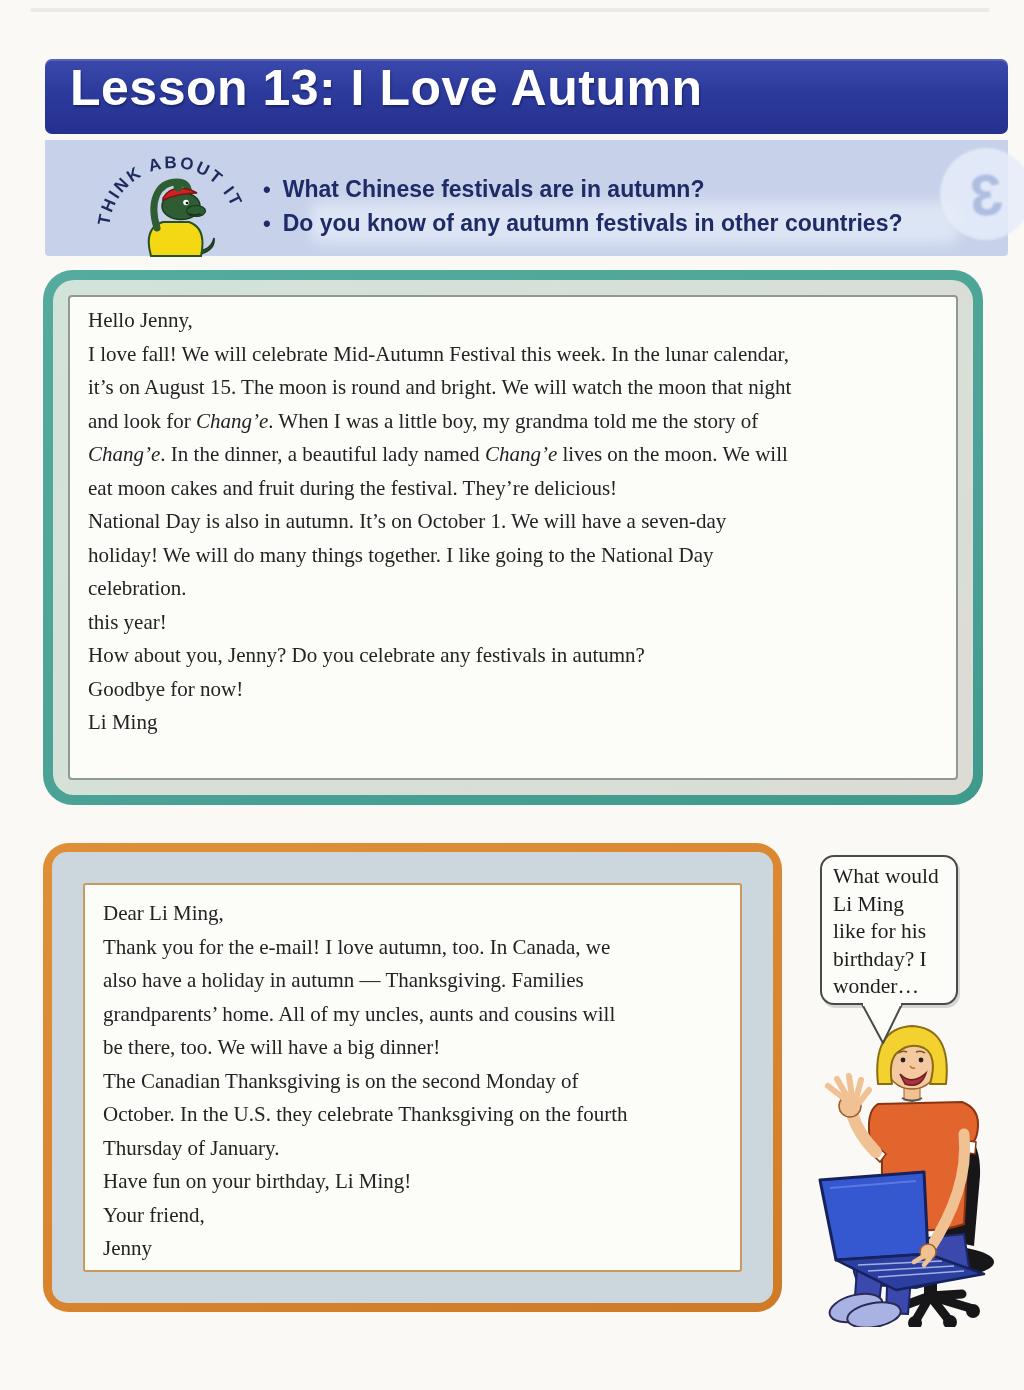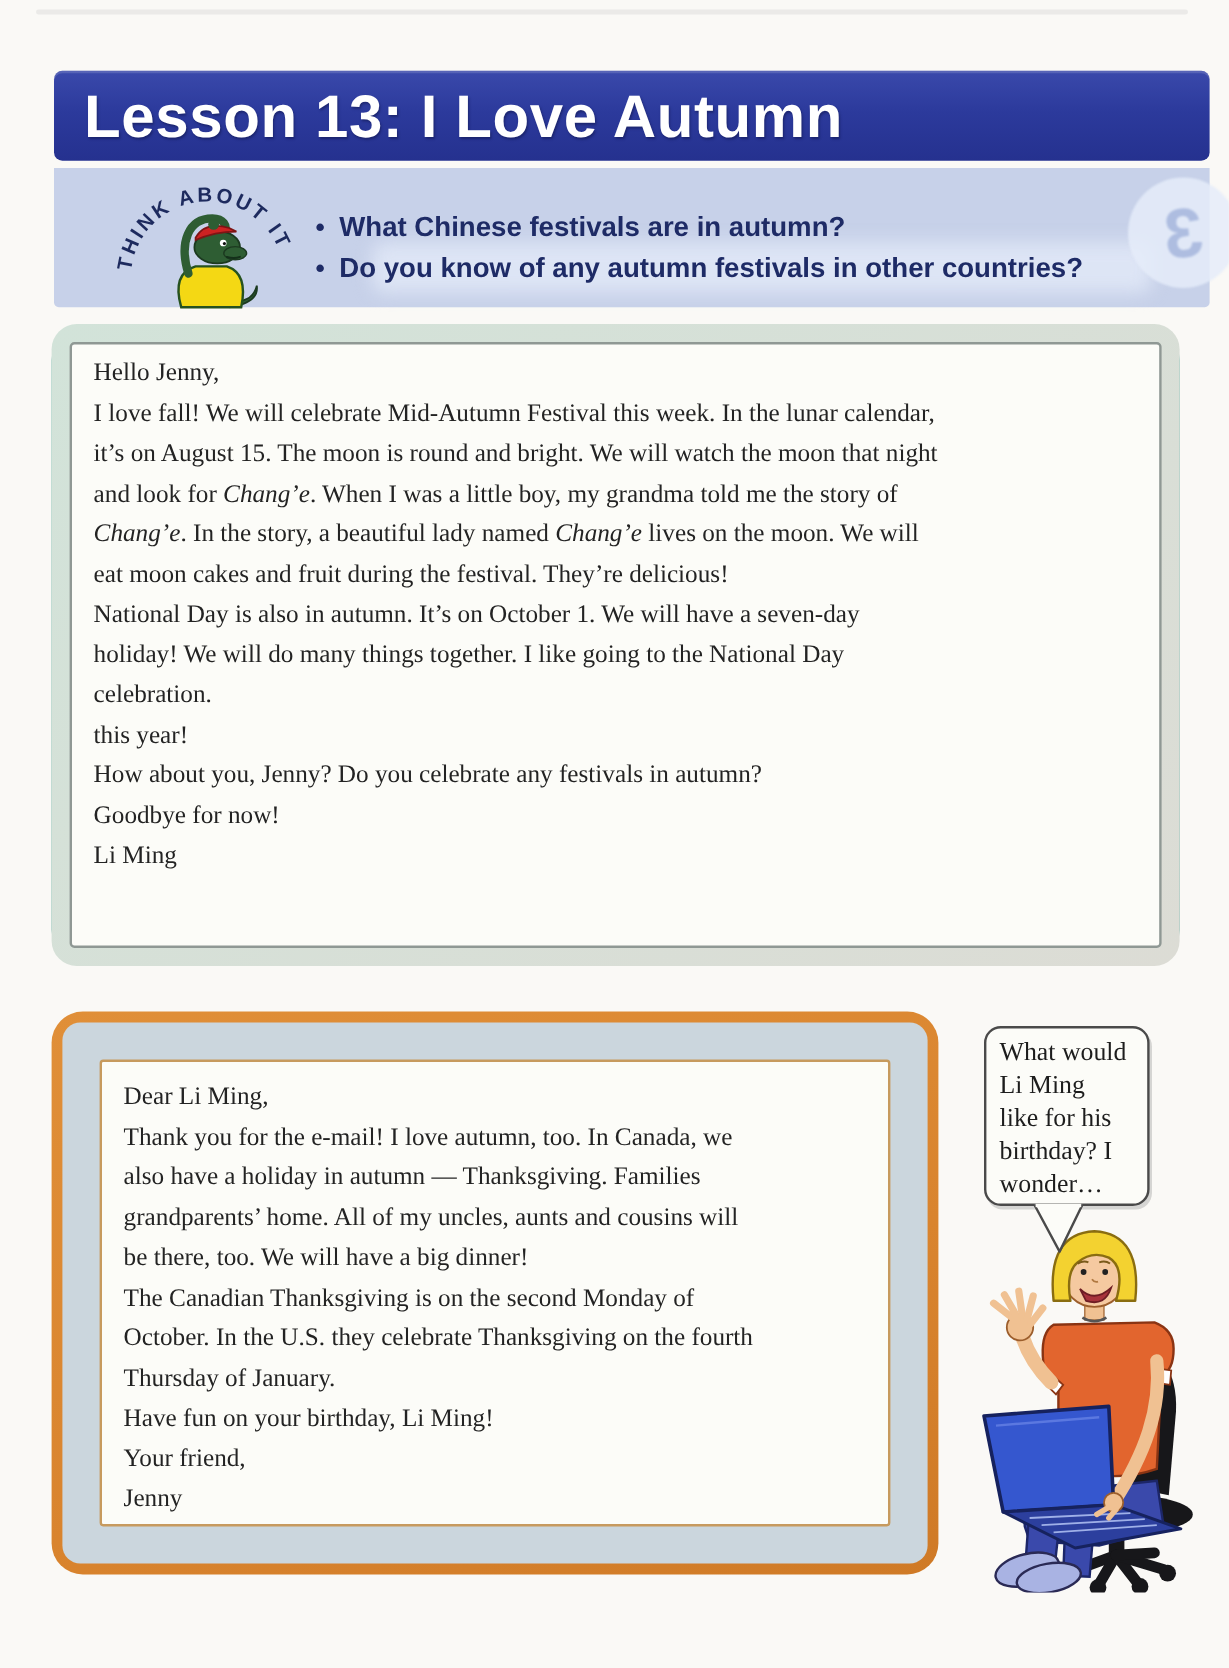--- a/index.html
+++ b/index.html
@@ -15,21 +15,21 @@
     font-family:"Liberation Serif","DejaVu Serif",serif;
     color:var(--text-black);
   }
   .scan-streak{position:absolute;left:30px;top:8px;width:960px;height:4px;
     background:#e4e4e2;border-radius:2px;opacity:.7;}
 
   
   .banner{
     position:absolute;left:45px;top:59px;width:963px;height:75px;
     background:linear-gradient(180deg,#3a49ab 0%,var(--banner-blue) 45%,#25318f 100%);
-    border-radius:7px;display:flex;align-items:center;
+    border-radius:7px;display:flex;
     box-shadow:inset 0 2px 0 rgba(255,255,255,.15);
   }
   .banner .title{
     font-family:"Liberation Sans","DejaVu Sans",sans-serif;
     font-weight:bold;font-size:50px;letter-spacing:.5px;color:#ffffff;
     padding-left:25px;white-space:nowrap;
     text-shadow:1px 2px 2px rgba(10,16,60,.45);
   }
 
   
@@ -55,21 +55,21 @@
     font-weight:bold;font-size:23px;color:var(--question-navy);white-space:nowrap;}
   .q-row .bullet{font-size:22px;margin-right:12px;}
 
   
   .letterbox{position:absolute;box-sizing:border-box;}
   .letterbox .band{width:100%;height:100%;box-sizing:border-box;}
   .letterbox .paper{width:100%;height:100%;box-sizing:border-box;background:var(--paper-white);}
   .teal-box{
     left:43px;top:270px;width:940px;height:535px;
     background:linear-gradient(160deg,#55ab9d,var(--teal-border) 60%,#3f9a8c);
-    border-radius:30px;padding:0;
+    border-radius:30px;padding:10px;
   }
   .teal-box .band{
     background:linear-gradient(135deg,#d2e3d9,#dcdcd5);
     border-radius:21px;padding:15px;
   }
   .teal-box .paper{border:2px solid #8f9894;border-radius:4px;padding:7px 18px;}
   .orange-box{
     left:43px;top:843px;width:739px;height:469px;
     background:linear-gradient(160deg,#e08f38,var(--orange-border) 60%,#cf7a26);
     border-radius:26px;padding:9px;
@@ -154,21 +154,21 @@
 </div>
 
 <div class="letterbox teal-box">
   <div class="band">
     <div class="paper">
       <div class="letter-text">
           <div class="tline"><span>Hello Jenny,</span></div>
           <div class="tline"><span>I love fall! We will celebrate Mid-Autumn Festival this week. In the lunar calendar,</span></div>
           <div class="tline"><span>it’s on August 15. The moon is round and bright. We will watch the moon that night</span></div>
           <div class="tline"><span>and look for </span><i>Chang’e</i><span>. When I was a little boy, my grandma told me the story of</span></div>
-          <div class="tline"><span></span><i>Chang’e</i><span>. In the story, a beautiful lady named </span><i>Chang’e</i><span> lives on the moon. We will</span></div>
+          <div class="tline"><span></span><i>Chang’e</i><span>. In the dinner, a beautiful lady named </span><i>Chang’e</i><span> lives on the moon. We will</span></div>
           <div class="tline"><span>eat moon cakes and fruit during the festival. They’re delicious!</span></div>
           <div class="tline"><span>National Day is also in autumn. It’s on October 1. We will have a seven-day</span></div>
           <div class="tline"><span>holiday! We will do many things together. I like going to the National Day</span></div>
           <div class="tline"><span>celebration.</span></div>
           <div class="tline"><span>this year!</span></div>
           <div class="tline"><span>How about you, Jenny? Do you celebrate any festivals in autumn?</span></div>
           <div class="tline"><span>Goodbye for now!</span></div>
           <div class="tline"><span>Li Ming</span></div>
         </div>
     </div>

